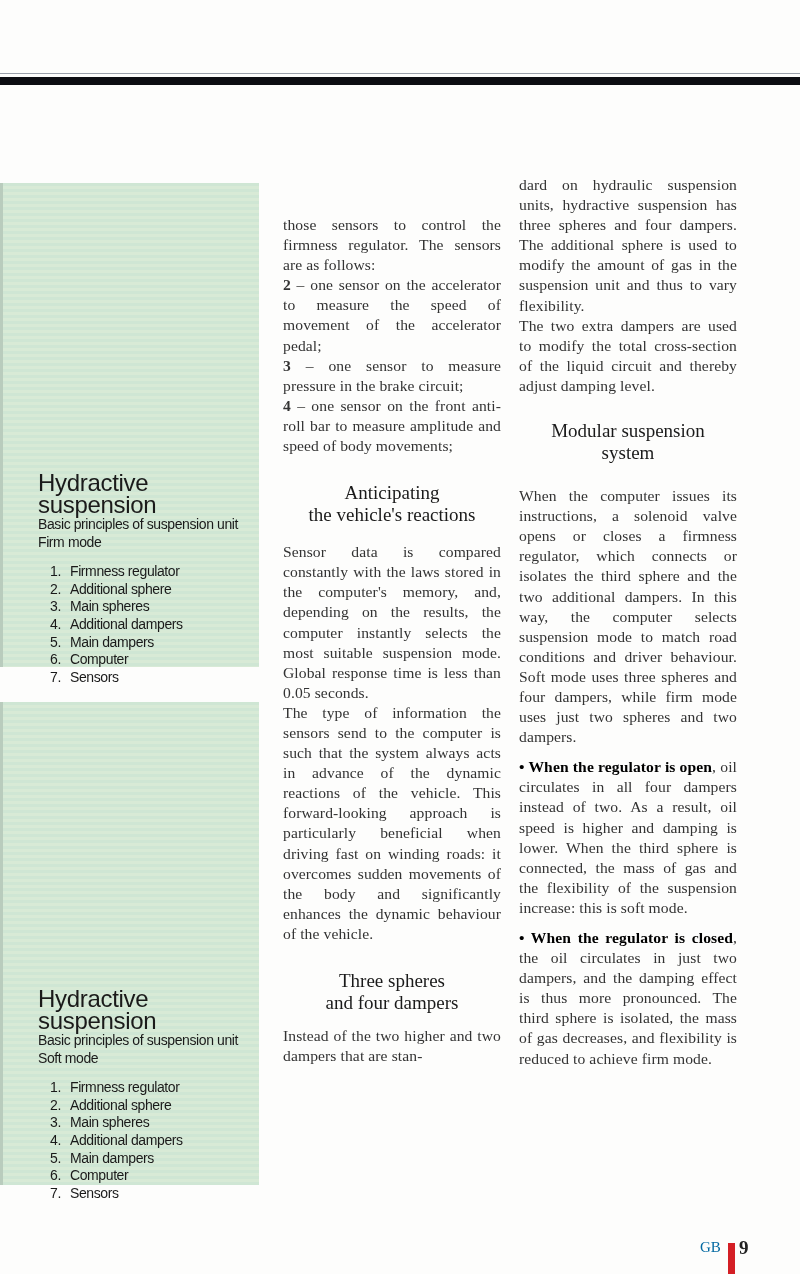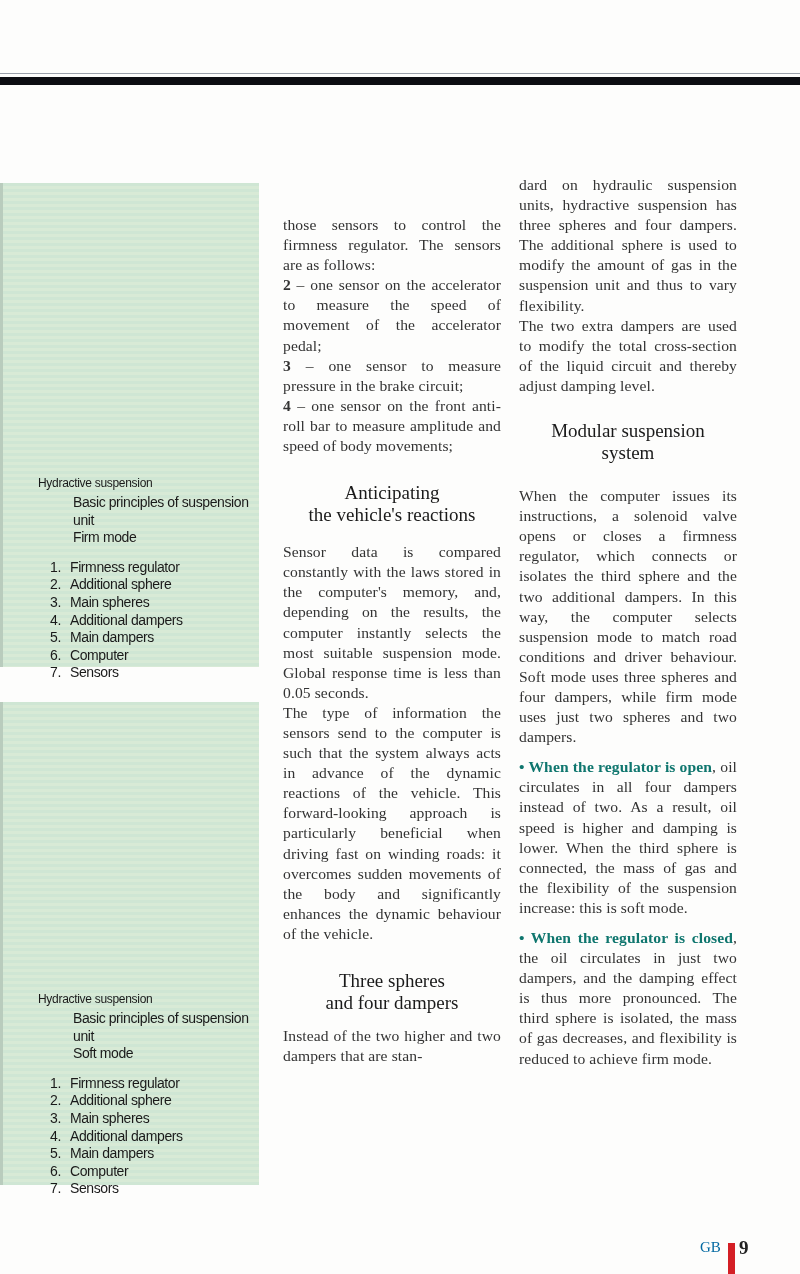--- a/index.html
+++ b/index.html
@@ -17,38 +17,38 @@
       box-sizing: border-box;
     }
     .panel-1 { top: 183px; height: 484px; }
     .panel-2 { top: 702px; height: 483px; }
     .caption {
       position: absolute; left: 38px; width: 222px;
       font-family: "Liberation Sans", sans-serif; color: #1a1a1a;
     }
     .caption-1 { top: 472px; }
     .caption-2 { top: 988px; }
-    .caption .cap-title { font-size: 12px; line-height: 22px; letter-spacing: -0.3px; }
-    .caption .cap-sub { font-size: 14px; line-height: 17.6px; letter-spacing: -0.4px; margin-left: 35px; }
+    .caption .cap-title { font-size: 24px; line-height: 22px; letter-spacing: -0.3px; }
+    .caption .cap-sub { font-size: 14px; line-height: 17.6px; letter-spacing: -0.4px; }
     .caption ol { margin: 12px; padding: 0; list-style: none; }
     .caption li { font-size: 14px; line-height: 17.6px; letter-spacing: -0.4px; white-space: nowrap; }
     .caption li .num { display: inline-block; width: 20px; }
     .col {
       position: absolute; width: 218px;
       font-size: 15.6px; line-height: 20.1px; color: #333;
       text-align: justify; letter-spacing: 0.1px;
     }
     .col-1 { left: 283px; top: 175px; margin-top: 40px; }
     .col-2 { left: 519px; top: 175px; }
     .col p { margin: 0; }
     .col h2 {
       margin: 0; font-weight: normal; font-size: 19px; line-height: 22px; color: #1a1a1a;
       text-align: center; letter-spacing: 0;
     }
-    .col .lead { font-weight: bold; font-size: 15.6px; color: #0f766e; }
+    .col .lead { font-weight: bold; font-size: 15.6px; color: #000000; }
     .gap-h { height: 26px; }
     .gap-p { height: 16px; }
     .footer { position: absolute; top: 1239px; left: 700px; height: 36px; }
     .footer .lang { position: absolute; left: 0; top: 0; font-size: 15px; color: #0369a1; }
     .footer .bar { position: absolute; left: 28px; top: 4px; width: 7px; height: 32px; background: #d41f25; }
     .footer .page { position: absolute; left: 39px; top: -2px; font-size: 19px; font-weight: bold; color: #222; }
   </style>
 </head>
 <body>
 

